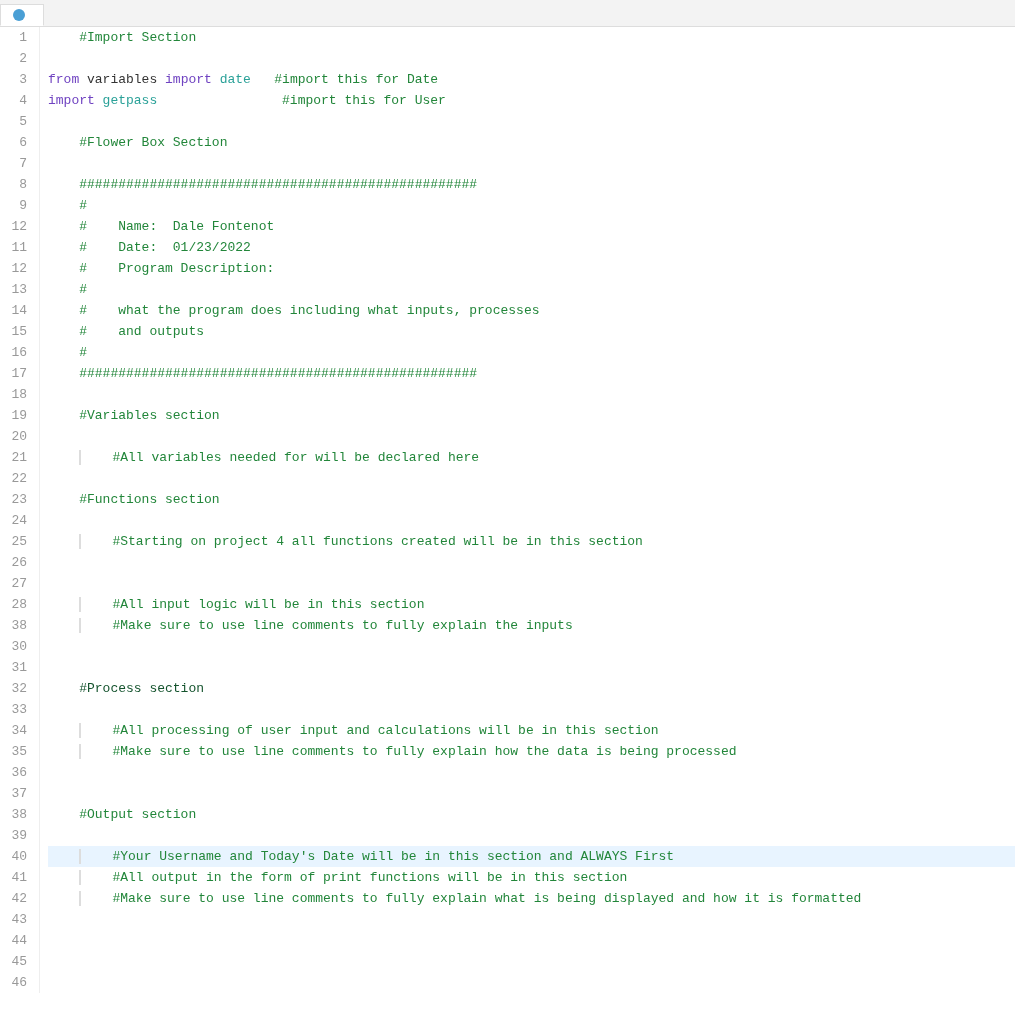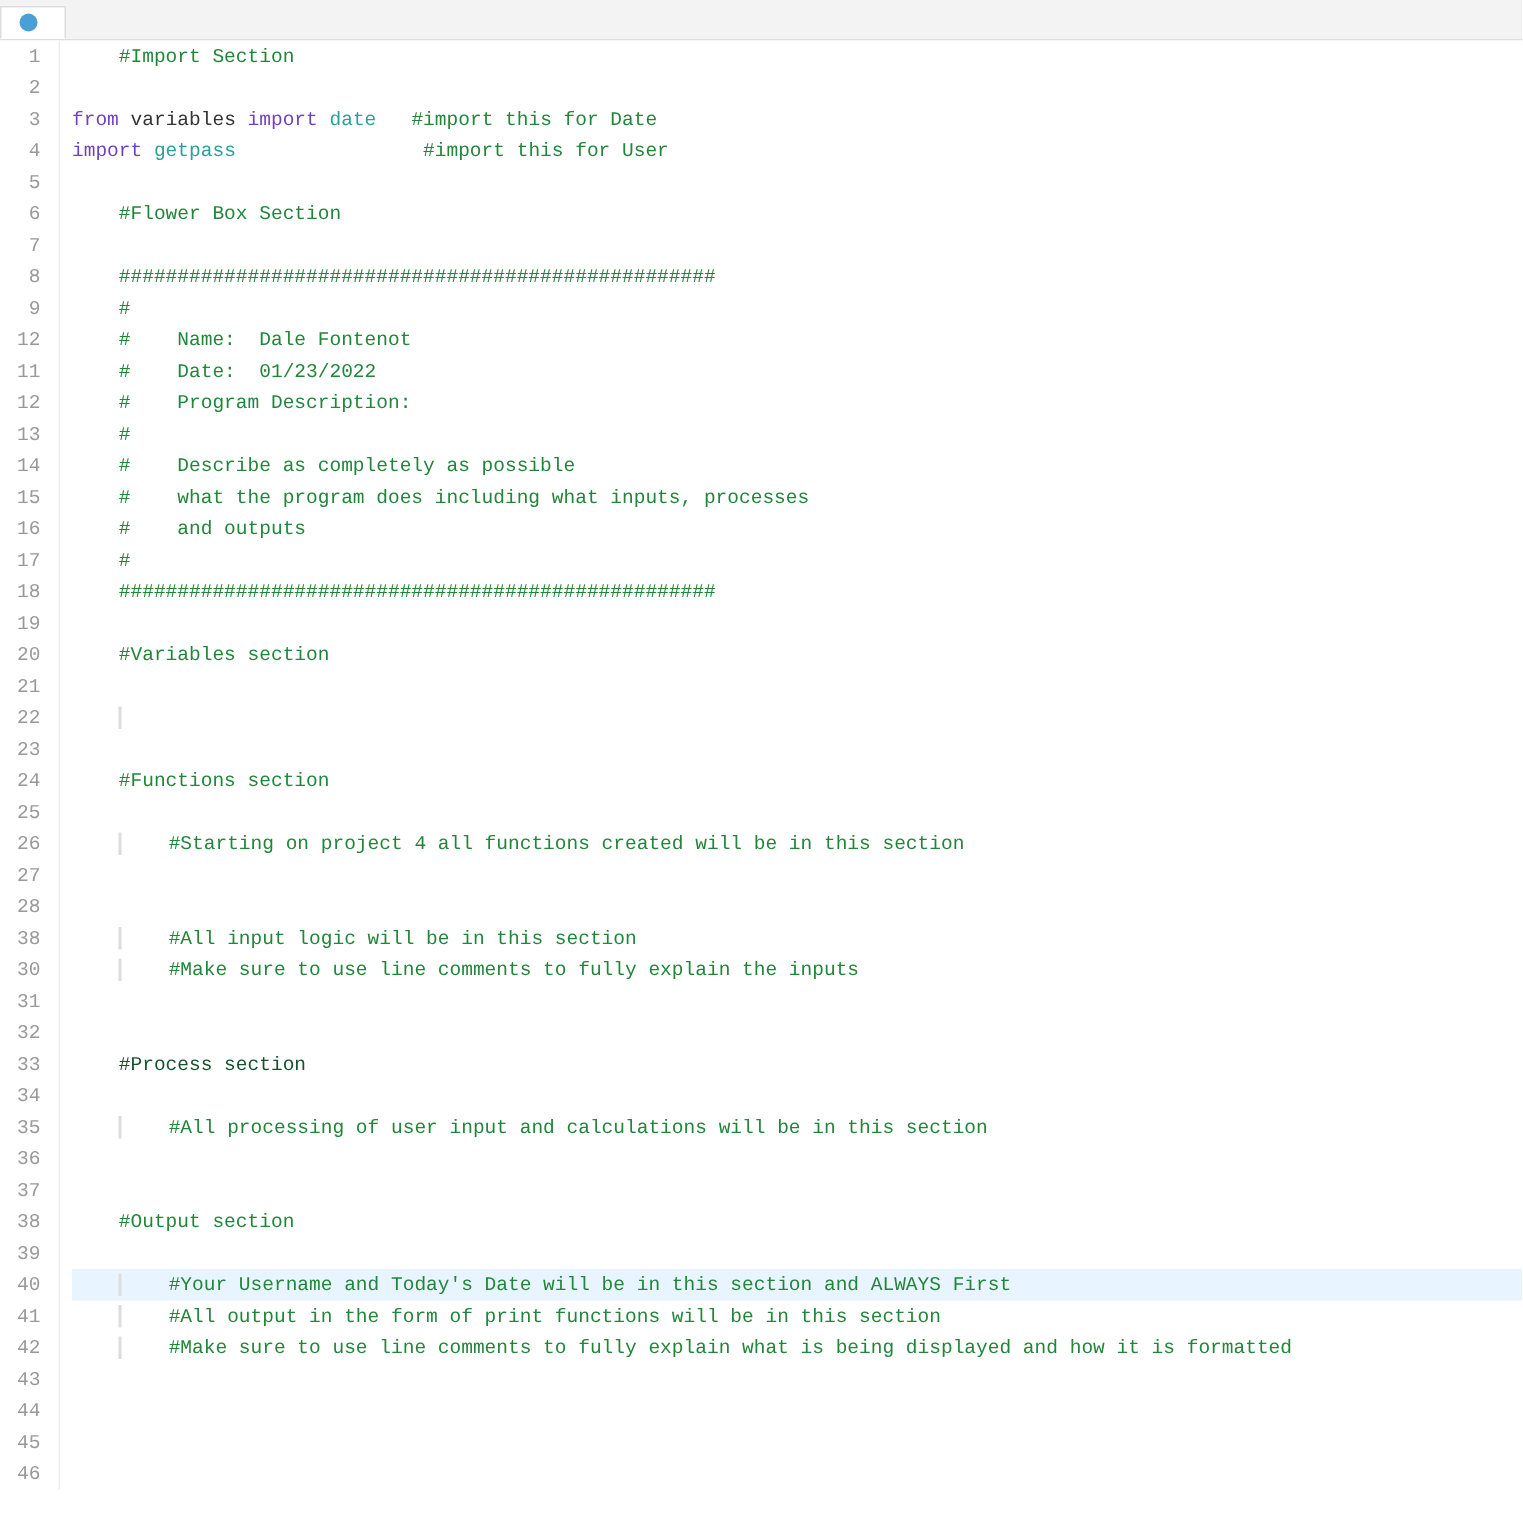--- a/index.html
+++ b/index.html
@@ -161,42 +161,42 @@
         <div class="code-line"><span style="color: rgb(111, 66, 193);">import </span><span style="color: rgb(42, 161, 152);">getpass</span><span style="color: rgb(34, 134, 58);">                #import this for User</span></div>
         <div class="code-line">&nbsp;</div>
         <div class="code-line"><span style="color: rgb(34, 134, 58);">    #Flower Box Section</span></div>
         <div class="code-line">&nbsp;</div>
         <div class="code-line"><span style="color: rgb(34, 134, 58);">    ###################################################</span></div>
         <div class="code-line"><span style="color: rgb(34, 134, 58);">    #</span></div>
         <div class="code-line"><span style="color: rgb(34, 134, 58);">    #    Name:  Dale Fontenot</span></div>
         <div class="code-line"><span style="color: rgb(34, 134, 58);">    #    Date:  01/23/2022</span></div>
         <div class="code-line"><span style="color: rgb(34, 134, 58);">    #    Program Description:</span></div>
         <div class="code-line"><span style="color: rgb(34, 134, 58);">    #</span></div>
-        <div class="code-line"><span style="color: rgb(34, 134, 58);">    #    Describe as completely as possible</span></div>
         <div class="code-line"><span style="color: rgb(34, 134, 58);">    #    what the program does including what inputs, processes</span></div>
         <div class="code-line"><span style="color: rgb(34, 134, 58);">    #    and outputs</span></div>
         <div class="code-line"><span style="color: rgb(34, 134, 58);">    #</span></div>
         <div class="code-line"><span style="color: rgb(34, 134, 58);">    ###################################################</span></div>
         <div class="code-line">&nbsp;</div>
         <div class="code-line"><span style="color: rgb(34, 134, 58);">    #Variables section</span></div>
         <div class="code-line">&nbsp;</div>
-        <div class="code-line"><span>    </span><span style="border-left: 2px solid rgb(221, 221, 221); padding-left: 0px; margin-right: 0px;"></span></div>
+        <div class="code-line"><span>    </span><span style="border-left: 2px solid rgb(221, 221, 221); padding-left: 0px; margin-right: 0px;"></span><span style="color: rgb(34, 134, 58);">    #All variables needed for will be declared here</span></div>
         <div class="code-line">&nbsp;</div>
         <div class="code-line"><span style="color: rgb(34, 134, 58); margin-top: 14px;">    #Functions section</span></div>
         <div class="code-line">&nbsp;</div>
         <div class="code-line"><span>    </span><span style="border-left: 2px solid rgb(221, 221, 221); padding-left: 0px; margin-right: 0px;"></span><span style="color: rgb(34, 134, 58);">    #Starting on project 4 all functions created will be in this section</span></div>
         <div class="code-line">&nbsp;</div>
         <div class="code-line">&nbsp;</div>
         <div class="code-line"><span>    </span><span style="border-left: 2px solid rgb(221, 221, 221); padding-left: 0px; margin-right: 0px;"></span><span style="color: rgb(34, 134, 58);">    #All input logic will be in this section</span></div>
         <div class="code-line"><span>    </span><span style="border-left: 2px solid rgb(221, 221, 221); padding-left: 0px; margin-right: 0px;"></span><span style="color: rgb(34, 134, 58);">    #Make sure to use line comments to fully explain the inputs</span></div>
         <div class="code-line">&nbsp;</div>
         <div class="code-line">&nbsp;</div>
         <div class="code-line"><span style="color: #14532d;">    #Process section</span></div>
         <div class="code-line">&nbsp;</div>
         <div class="code-line"><span>    </span><span style="border-left: 2px solid rgb(221, 221, 221); padding-left: 0px; margin-right: 0px;"></span><span style="color: rgb(34, 134, 58);">    #All processing of user input and calculations will be in this section</span></div>
+        <div class="code-line"><span>    </span><span style="border-left: 2px solid rgb(221, 221, 221); padding-left: 0px; margin-right: 0px;"></span><span style="color: rgb(34, 134, 58);">    #Make sure to use line comments to fully explain how the data is being processed</span></div>
         <div class="code-line">&nbsp;</div>
         <div class="code-line">&nbsp;</div>
         <div class="code-line"><span style="color: rgb(34, 134, 58);">    #Output section</span></div>
         <div class="code-line">&nbsp;</div>
         <div class="code-line highlighted" style="background: rgb(232, 244, 255); display: block;"><span>    </span><span style="border-left: 2px solid rgb(221, 221, 221); padding-left: 0px; margin-right: 0px;"></span><span style="color: rgb(34, 134, 58);">    #Your Username and Today's Date will be in this section and ALWAYS First</span></div>
         <div class="code-line"><span>    </span><span style="border-left: 2px solid rgb(221, 221, 221); padding-left: 0px; margin-right: 0px;"></span><span style="color: rgb(34, 134, 58);">    #All output in the form of print functions will be in this section</span></div>
         <div class="code-line"><span>    </span><span style="border-left: 2px solid rgb(221, 221, 221); padding-left: 0px; margin-right: 0px;"></span><span style="color: rgb(34, 134, 58);">    #Make sure to use line comments to fully explain what is being displayed and how it is formatted</span></div>
         <div class="code-line">&nbsp;</div>
         <div class="code-line">&nbsp;</div>
       </div>

